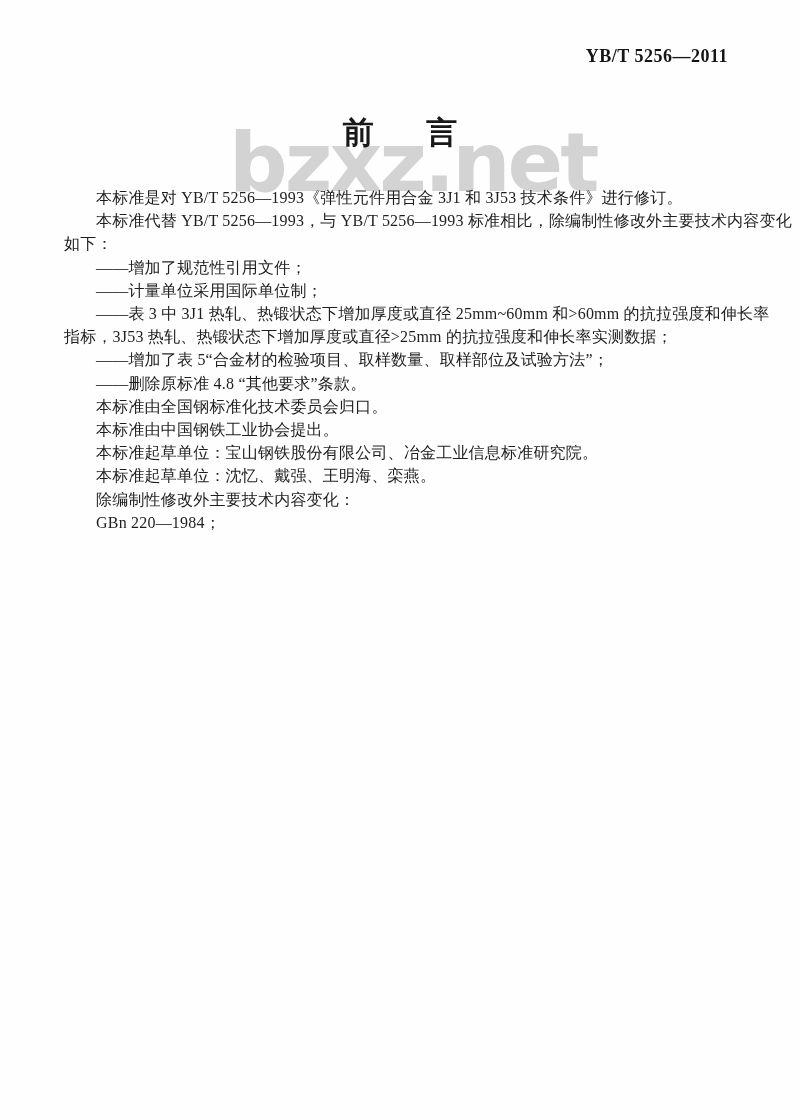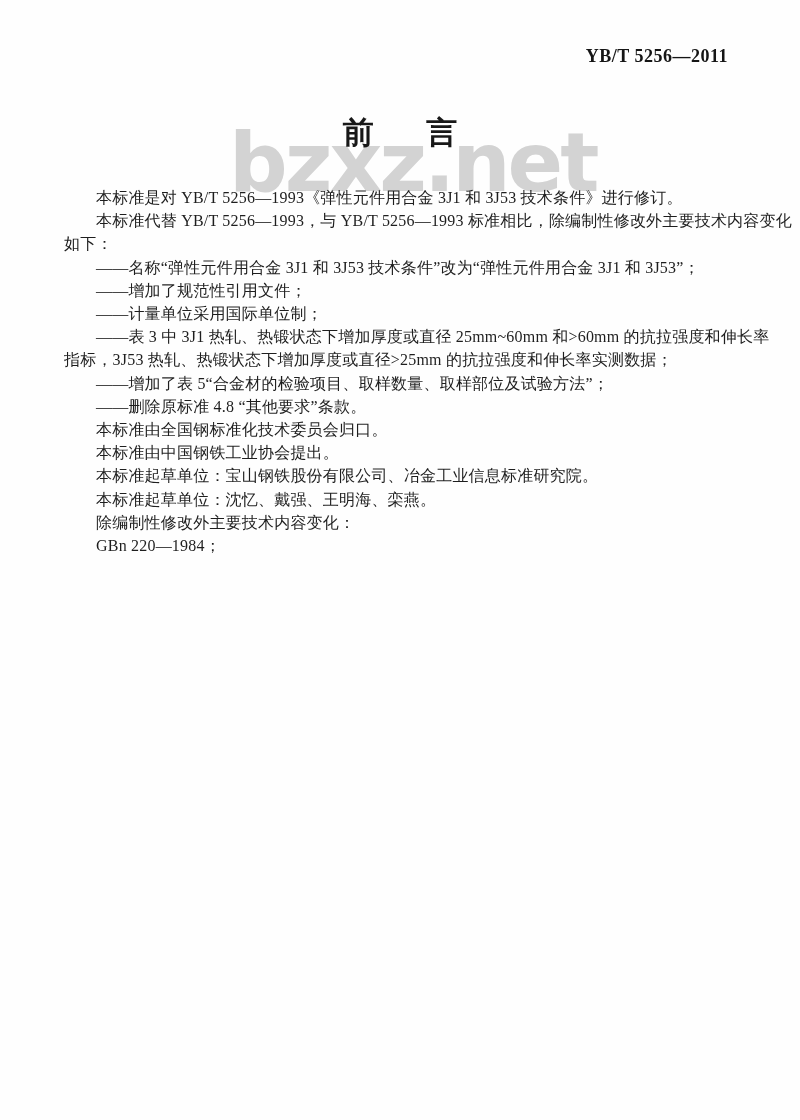--- a/index.html
+++ b/index.html
@@ -75,21 +75,20 @@
 
   <div class="watermark" style="color: rgb(211, 211, 211);">bzxz.net</div>
 
   <h1 class="doc-title" style="margin:0;">前　言</h1>
 
   <div class="doc-body">
 
   <div class="text-line indent">本标准是对 YB/T 5256—1993《弹性元件用合金 3J1 和 3J53 技术条件》进行修订。</div>
       <div class="text-line indent">本标准代替 YB/T 5256—1993，与 YB/T 5256—1993 标准相比，除编制性修改外主要技术内容变化</div>
       <div class="text-line">如下：</div>
-      <div class="text-line indent">——名称“弹性元件用合金 3J1 和 3J53 技术条件”改为“弹性元件用合金 3J1 和 3J53”；</div>
       <div class="text-line indent">——增加了规范性引用文件；</div>
       <div class="text-line indent">——计量单位采用国际单位制；</div>
       <div class="text-line indent">——表 3 中 3J1 热轧、热锻状态下增加厚度或直径 25mm~60mm 和&gt;60mm 的抗拉强度和伸长率</div>
       <div class="text-line">指标，3J53 热轧、热锻状态下增加厚度或直径&gt;25mm 的抗拉强度和伸长率实测数据；</div>
       <div class="text-line indent">——增加了表 5“合金材的检验项目、取样数量、取样部位及试验方法”；</div>
       <div class="text-line indent">——删除原标准 4.8 “其他要求”条款。</div>
       <div class="text-line indent">本标准由全国钢标准化技术委员会归口。</div>
       <div class="text-line indent">本标准由中国钢铁工业协会提出。</div>
       <div class="text-line indent">本标准起草单位：宝山钢铁股份有限公司、冶金工业信息标准研究院。</div>
       <div class="text-line indent">本标准起草单位：沈忆、戴强、王明海、栾燕。</div>

